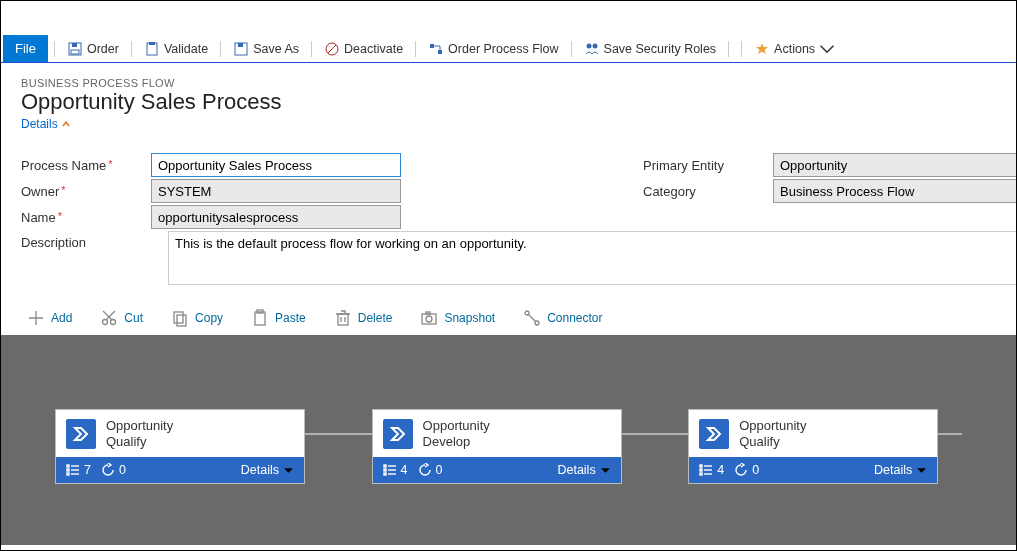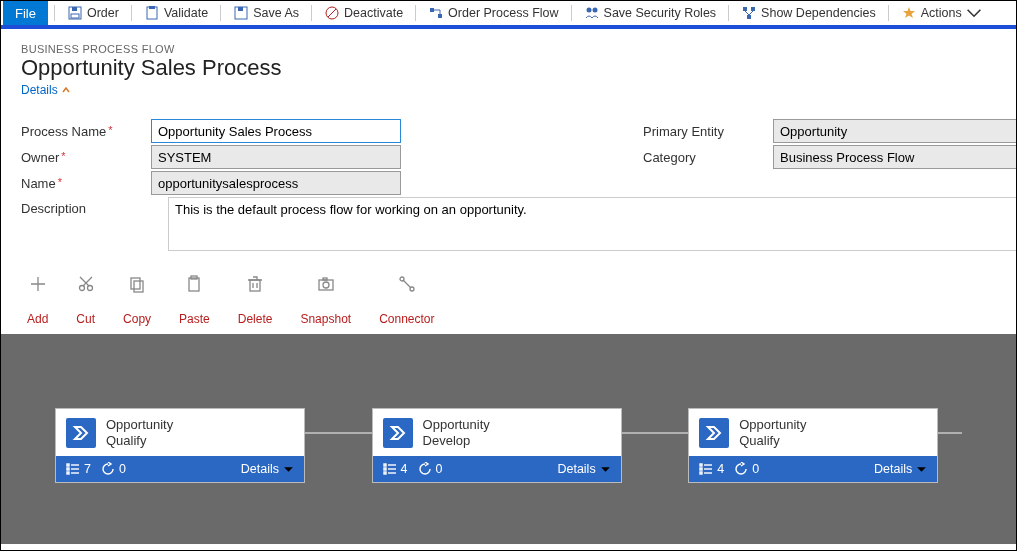--- a/index.html
+++ b/index.html
@@ -1,19 +1,19 @@
 <!DOCTYPE html>
 <html><head>
 <meta charset="utf-8">
 <style>
 * { box-sizing: border-box; margin: 0; padding: 0; font-family: "Segoe UI", Arial, sans-serif; }
 body { background: #fff; width: 1017px; height: 551px; overflow: hidden; border: 1px solid #000; font-size: 13px; color: #333; }
 
 
-.toolbar { display: flex; align-items: center; height: 28px; border-bottom: 4px solid #1d4ed8; padding: 0 2px; }
+.toolbar { display: flex; align-items: center; height: 28px; border-bottom: 1px solid #1d4ed8; padding: 0 2px; margin-top: 34px; }
 .file-btn { background: #0078d4; color: #fff; padding: 5px 12px; font-size: 13px; height: 100%; display: flex; align-items: center; cursor: pointer; }
 .tbar-sep { width: 1px; height: 16px; background: #ccc; margin: 0 6px; }
 .tbar-item { display: flex; align-items: center; gap: 4px; padding: 3px 6px; color: #333; cursor: pointer; font-size: 12.5px; }
 .tbar-item svg { width: 16px; height: 16px; }
 
 
 .hdr { padding: 14px 20px 6px 20px; }
 .hdr-kicker { font-size: 11px; color: #666; letter-spacing: .3px; }
 .hdr-title { font-size: 22px; font-weight: 300; color: #222; margin-top: 0px; }
 .details-link { color: #0067c9; font-size: 12px; display: inline-flex; align-items: center; gap: 3px; margin-top: 2px; cursor: pointer; }
@@ -22,21 +22,21 @@
 .form { display: grid; grid-template-columns: 120px 250px 1fr 120px 260px; gap: 2px 10px; padding: 16px 20px 4px 20px; align-items: center; }
 .form-label { font-size: 13px; color: #333; }
 .req::after { content: "*"; color: #d13438; font-size: 11px; vertical-align: top; margin-left: 2px; }
 .form-input { border: 1px solid #999; background: #fff; padding: 3px 6px; font-size: 13px; width: 100%; height: 24px; }
 .form-input.focus { outline: 1px solid #2b88d8; outline-offset: -1px; }
 .form-input.ro { background: #e9e9e9; }
 .form-textarea { grid-column: 2 / 6; border: 1px solid #ccc; padding: 4px 6px; font-size: 13px; height: 54px; resize: none; width: 865px; margin-left: 17px; }
 
 
 .stage-tbar { display: flex; padding: 20px 20px 8px 26px; gap: 28px; }
-.stage-btn { display: flex; flex-direction: column; align-items: center; gap: 19px; color: #b91c1c; font-size: 12px; cursor: pointer; }
+.stage-btn { display: flex; align-items: center; gap: 6px; color: #0369a1; font-size: 12px; cursor: pointer; }
 .stage-btn svg { width: 18px; height: 18px; stroke: #888; fill: none; stroke-width: 1.3; }
 
 
 .canvas { background: #6a6a6a; height: 210px; padding: 74px 54px 0 54px; display: flex; align-items: flex-start; }
 .stage-card { width: 263px; background: #fff; border: 1px solid #bbb; }
 .stage-top { display: flex; align-items: center; padding: 8px 10px; gap: 10px; }
 .stage-icon { width: 30px; height: 30px; background: #2b68c4; display: flex; align-items: center; justify-content: center; border-radius: 2px; }
 .stage-icon svg { width: 18px; height: 18px; stroke: #fff; fill: none; stroke-width: 2; }
 .stage-name { font-size: 13px; color: #333; line-height: 1.2; }
 .stage-footer { background: #2b68c4; color: #fff; display: flex; align-items: center; padding: 6px 10px; font-size: 12.5px; gap: 10px; }
@@ -99,29 +99,20 @@
   <div class="tbar-sep"></div>
   <div class="tbar-item">
     <svg viewBox="0 0 16 16">
         <circle cx="5" cy="5" r="2.5" fill="#3a67b1"></circle>
         <circle cx="11" cy="5" r="2.5" fill="#3a67b1"></circle>
         <path d="M2 13 Q5 9 8 13 M8 13 Q11 9 14 13" fill="none" stroke="#3a67b1"></path>
       </svg>
     <span>Save Security Roles</span>
   </div>
   <div class="tbar-sep"></div>
-  <div class="tbar-item">
-    <svg viewBox="0 0 16 16">
-        <rect x="2" y="2" width="4" height="4" fill="#3a67b1"></rect>
-        <rect x="10" y="2" width="4" height="4" fill="#3a67b1"></rect>
-        <rect x="6" y="10" width="4" height="4" fill="#3a67b1"></rect>
-        <path d="M4 6 L8 10 M12 6 L8 10" stroke="#3a67b1"></path>
-      </svg>
-    <span>Show Dependencies</span>
-  </div>
   <div class="tbar-sep"></div>
   <div class="tbar-item">
     <svg viewBox="0 0 16 16">
         <path d="M8 2 L9.5 6 L14 6 L10.5 9 L12 13 L8 10.5 L4 13 L5.5 9 L2 6 L6.5 6 Z" fill="#e8a33d"></path>
       </svg>
     <span>Actions</span>
     <svg viewBox="0 0 10 10" width="8" height="8">
         <path d="M1 3 L5 7 L9 3" fill="none" stroke="#333"></path>
       </svg>
   </div>

